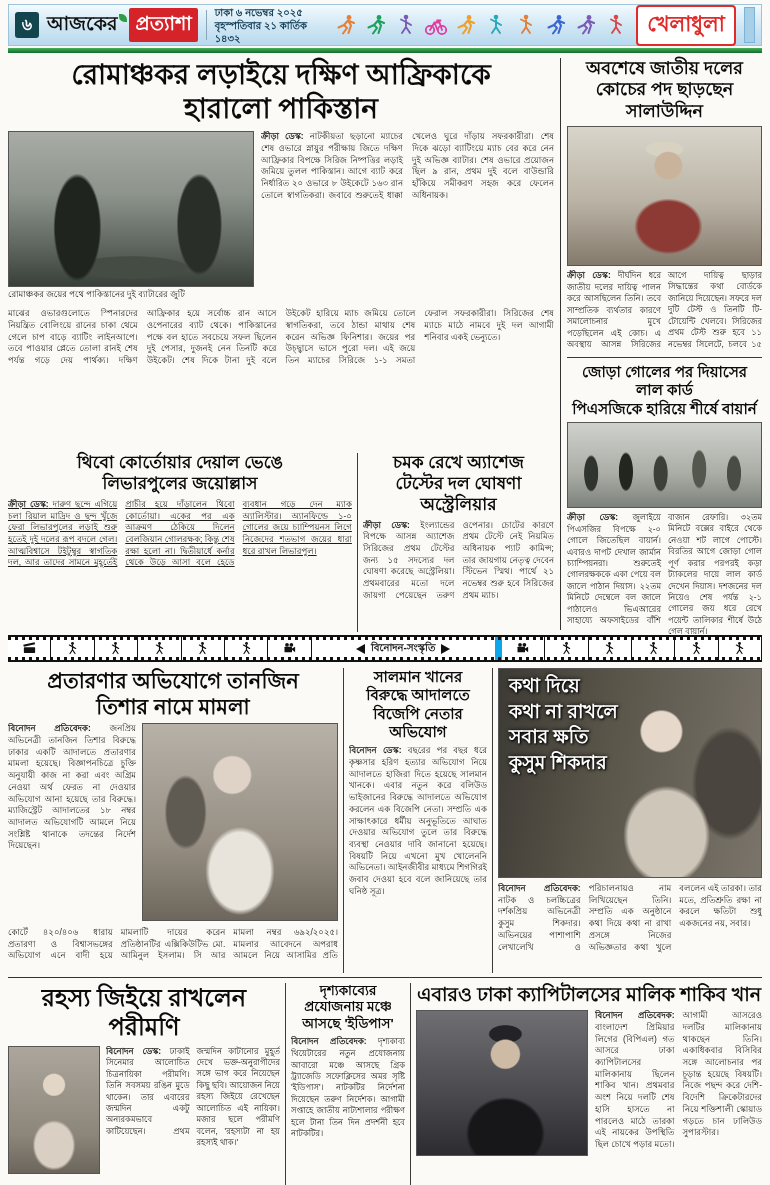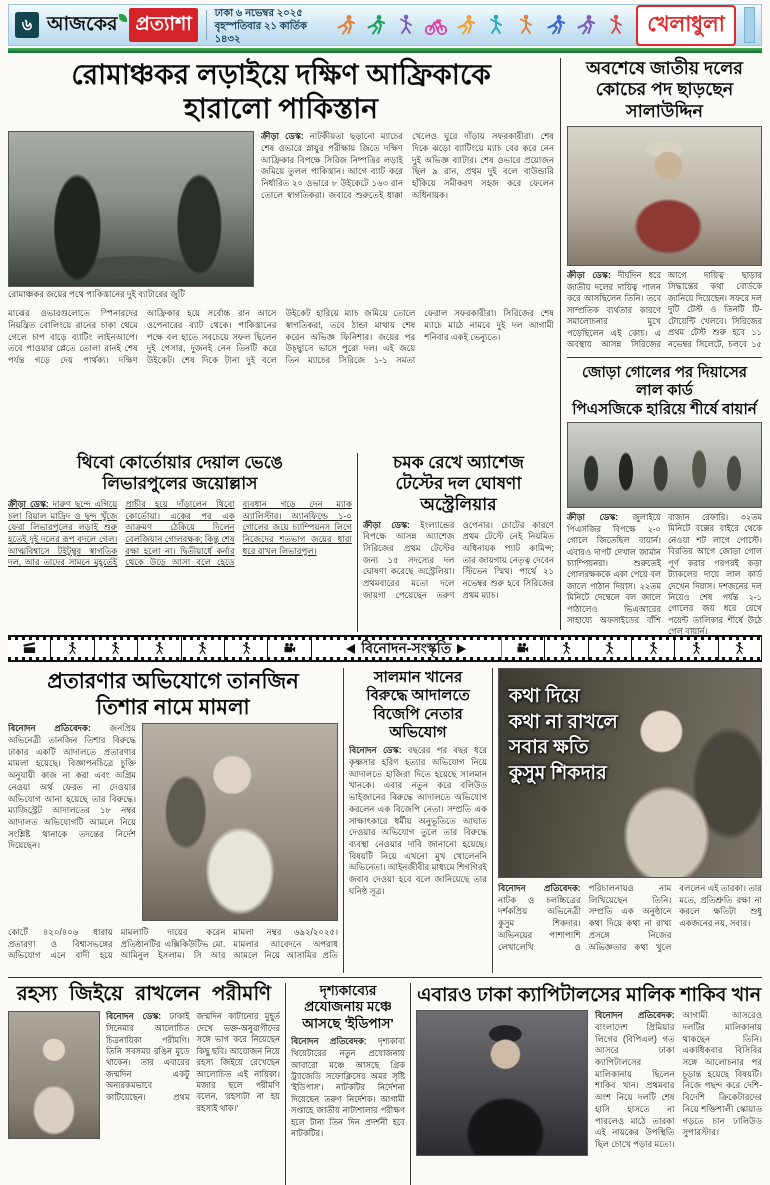--- a/index.html
+++ b/index.html
@@ -83,21 +83,21 @@
 
   
   .strip { margin-top:5px; height:27px; border-top:2px solid #111; border-bottom:2px solid #111;
            background:#fff; display:flex; align-items:stretch; position:relative; }
   .strip:before, .strip:after { content:""; position:absolute; left:0; right:0; height:3px;
            background:repeating-linear-gradient(90deg,#111 0 3px,transparent 3px 7px); }
   .strip:before { top:0; } .strip:after { bottom:0; }
   .cell { flex:1; border-right:1px solid #111; display:flex; align-items:center; justify-content:center; color:#111; }
   .cell svg { width:15px; height:15px; }
   .strip-label { flex:none; width:190px; display:flex; align-items:center; justify-content:center;
-                 gap:6px; font-size:14px; font-weight:800; border-right:1px solid #0ea5e9; }
+                 gap:6px; font-size:10px; font-weight:800; border-right:7px solid #0ea5e9; }
   .tri { width:0; height:0; border-top:5px solid transparent; border-bottom:5px solid transparent; }
   .tri-l { border-right:9px solid #111; } .tri-r { border-left:9px solid #111; }
 
   
   .ent1 { display:flex; margin-top:6px; height:305px; }
   .ent2 { display:flex; margin-top:4px; border-top:1px solid #333; padding-top:5px; height:212px; }
 
   .tisha { width:330px; flex:none; display:flex; flex-direction:column; }
   .tisha-hl { font-size:21px; }
   .tisha-row { display:flex; gap:6px; margin-top:4px; flex:1; }
@@ -114,26 +114,26 @@
   .salman-hl { font-size:15px; }
   .salman-body { margin-top:4px; height:225px; }
 
   .kusum { flex:1; min-width:0; display:flex; flex-direction:column; }
   .kusum-photo { height:210px;
       background:
         radial-gradient(circle 34px at 62% 30%, #e6d9cb 0 58%, transparent 64%),
         radial-gradient(ellipse 70px 80px at 64% 80%, #cfc6ba 0 55%, transparent 62%),
         radial-gradient(ellipse 60px 90px at 88% 55%, #4a453f 0 55%, transparent 63%),
         linear-gradient(100deg,#3d3a35 0%,#595549 40%,#7a746a 100%); }
-  .kusum-overlay { position:absolute; left:10px; top:14px; color:#fff; font-weight:800; font-size:19px;
+  .kusum-overlay { position:absolute; left:10px; top:4px; color:#fff; font-weight:800; font-size:19px;
       line-height:1.35; text-shadow:0 0 4px #000, 1px 1px 2px #000; }
   .kusum-body { column-count:3; column-gap:8px; height:80px; margin-top:5px; }
 
   .pori { width:272px; flex:none; }
-  .pori-hl { font-size:20px;font-family:Liberation Mono, monospace; }
+  .pori-hl { font-size:24px; }
   .pori-row { display:flex; gap:6px; margin-top:4px; }
   .pori-photo { width:92px; height:128px; flex:none;
       background:
         radial-gradient(circle 18px at 50% 30%, #e3d6c6 0 58%, transparent 65%),
         radial-gradient(ellipse 34px 40px at 50% 78%, #d9cfc2 0 55%, transparent 63%),
         linear-gradient(180deg,#aca69c 0%,#8b857a 70%,#6b655b 100%); }
   .pori-body { flex:1; column-count:2; column-gap:7px; height:168px; font-size:8.3px; }
 
   .oedi { width:114px; flex:none; }
   .oedi-hl { font-size:13.5px; }

